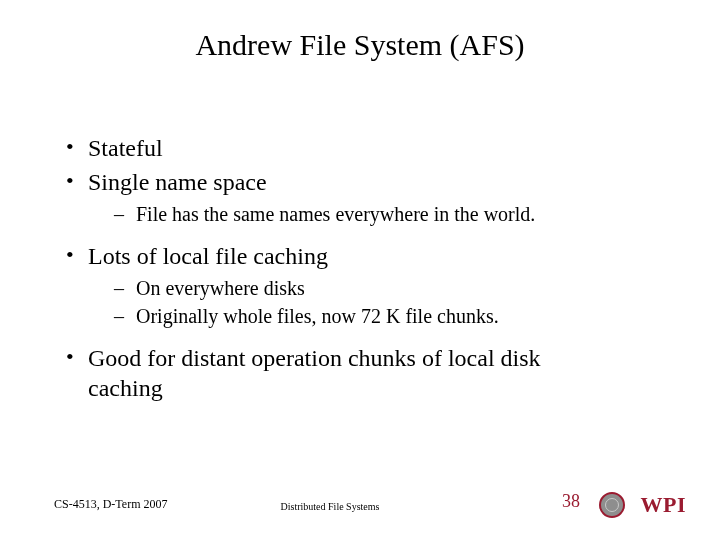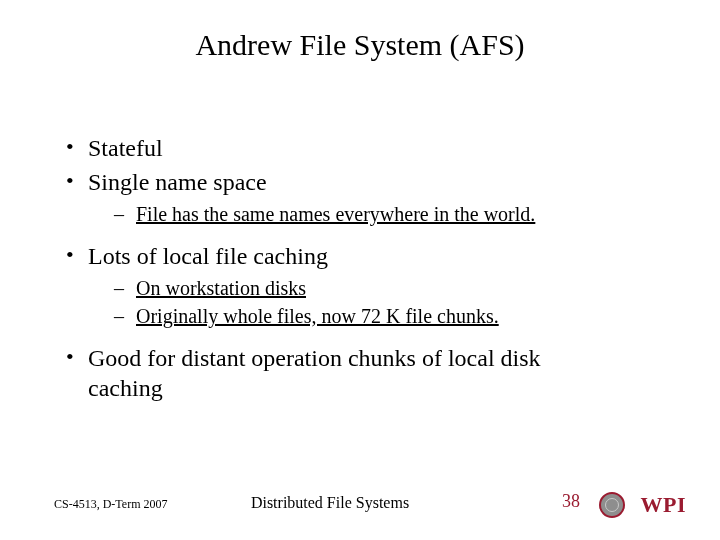--- a/index.html
+++ b/index.html
@@ -57,21 +57,20 @@
     list-style: none;
     margin: 4px 0 14px 0;
     padding: 0;
     font-size: 20px;
   }
   ul.level2 > li {
     position: relative;
     padding-left: 48px;
     margin-bottom: 2px;
     line-height: 1.3;
-    text-decoration: underline;
   }
   ul.level2 > li::before {
     content: "–";
     position: absolute;
     left: 26px;
     top: 0;
   }
   .footer {
     position: absolute;
     bottom: 28px;
@@ -84,21 +83,21 @@
     left: 54px;
     bottom: 0;
     font-size: 12px;
   }
   .footer-center {
     position: absolute;
     left: 0;
     width: 720px;
     text-align: center;
     bottom: 0;
-    font-size: 16px;
+    font-size: 10px;
   }
   .footer-center-inner {
     display: inline-block;
     margin-left: -60px;
   }
   .footer-pagenum {
     position: absolute;
     right: 140px;
     bottom: 0;
     font-size: 18px;
@@ -150,21 +149,21 @@
       </li>
       <li>
         <span>Single name space</span>
         <ul class="level2">
           <li>File has the same names everywhere in the world.</li>
         </ul>
       </li>
       <li>
         <span>Lots of local file caching</span>
         <ul class="level2">
-          <li>On workstation disks</li>
+          <li>On everywhere disks</li>
           <li>Originally whole files, now 72 K file chunks.</li>
         </ul>
       </li>
       <li>
         <span>Good for distant operation chunks of local disk caching</span>
       </li>
     </ul>
   </div>
 
   <div class="footer">

